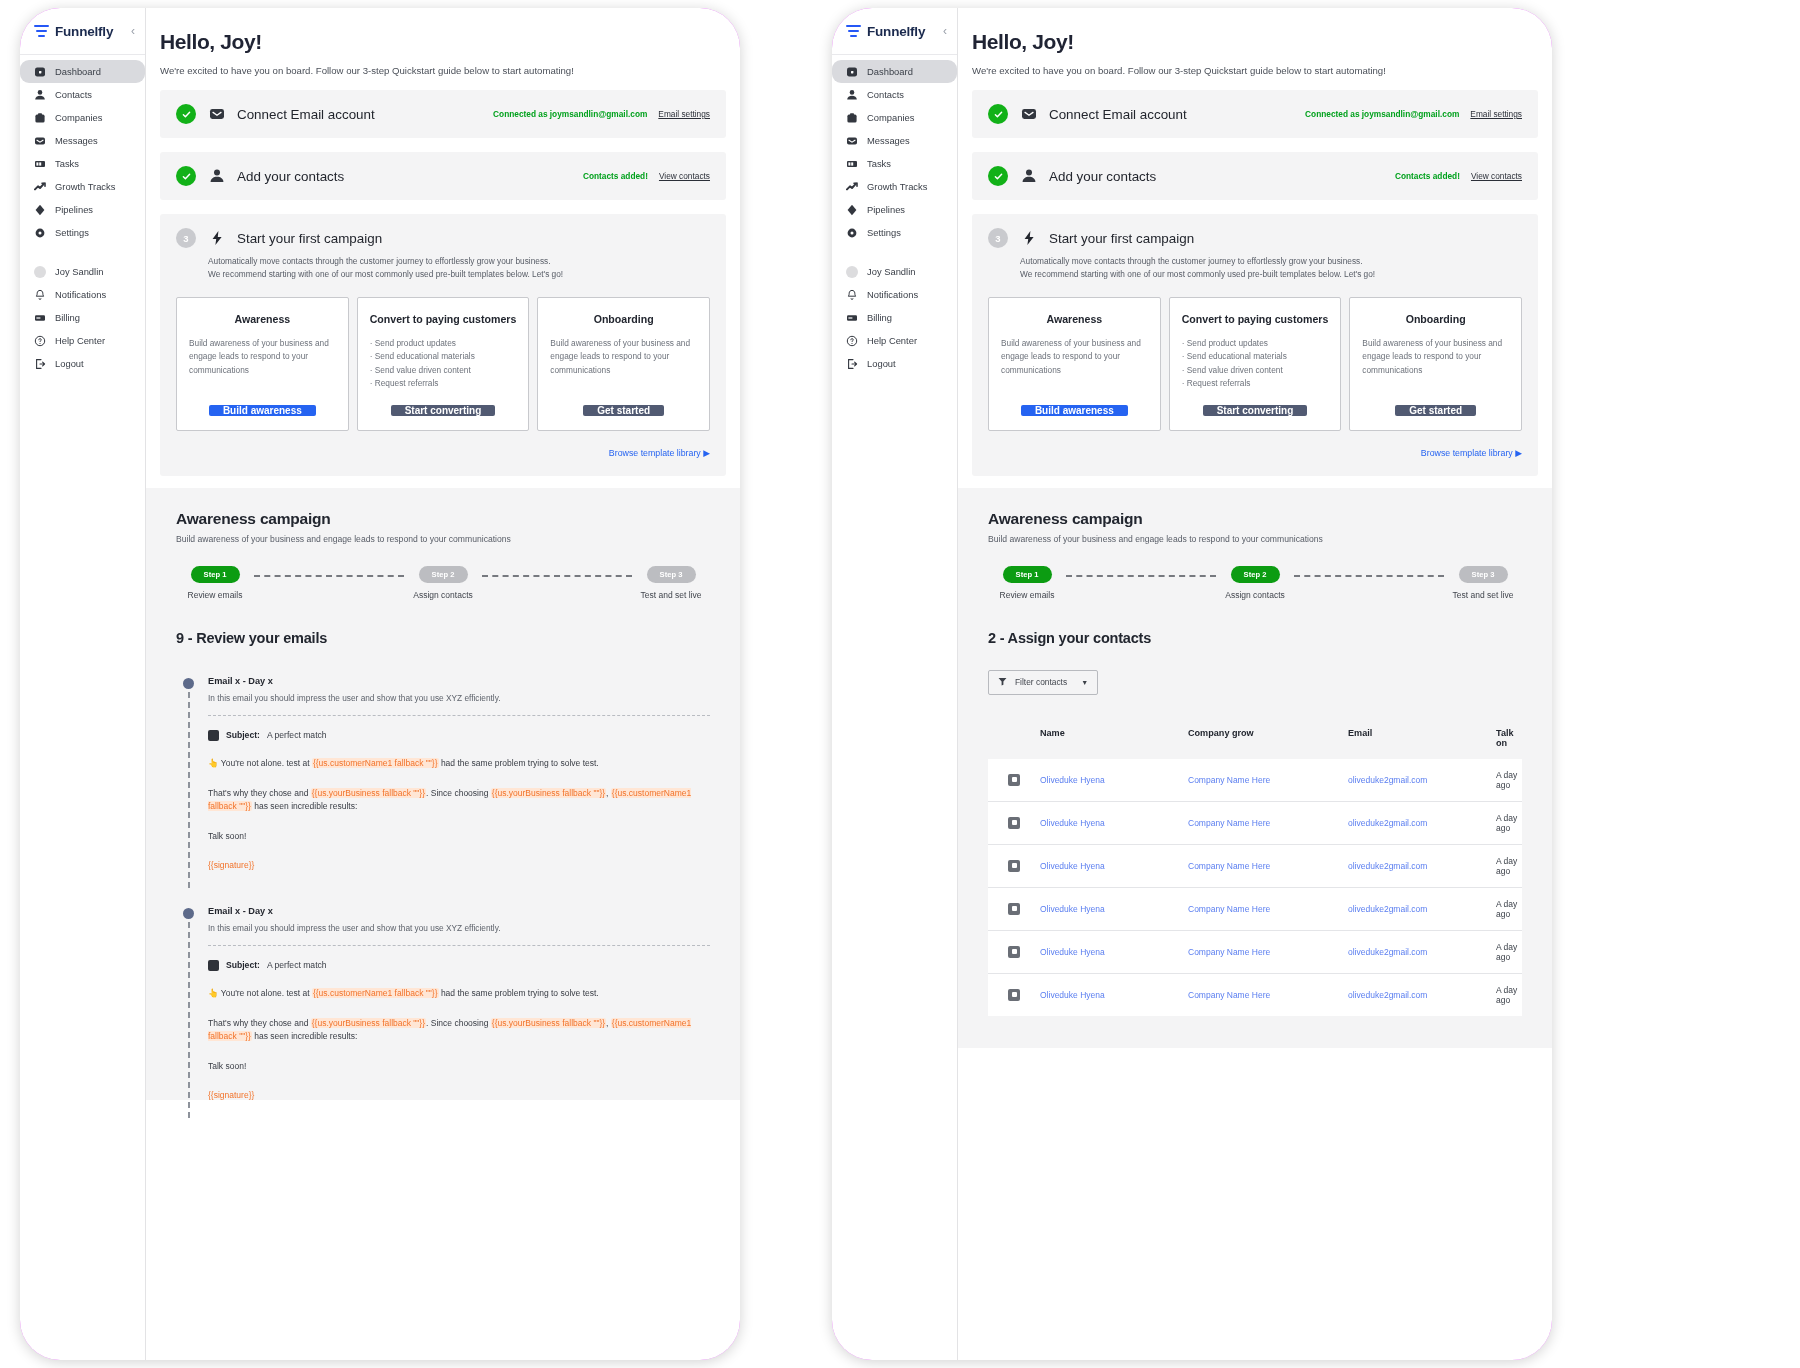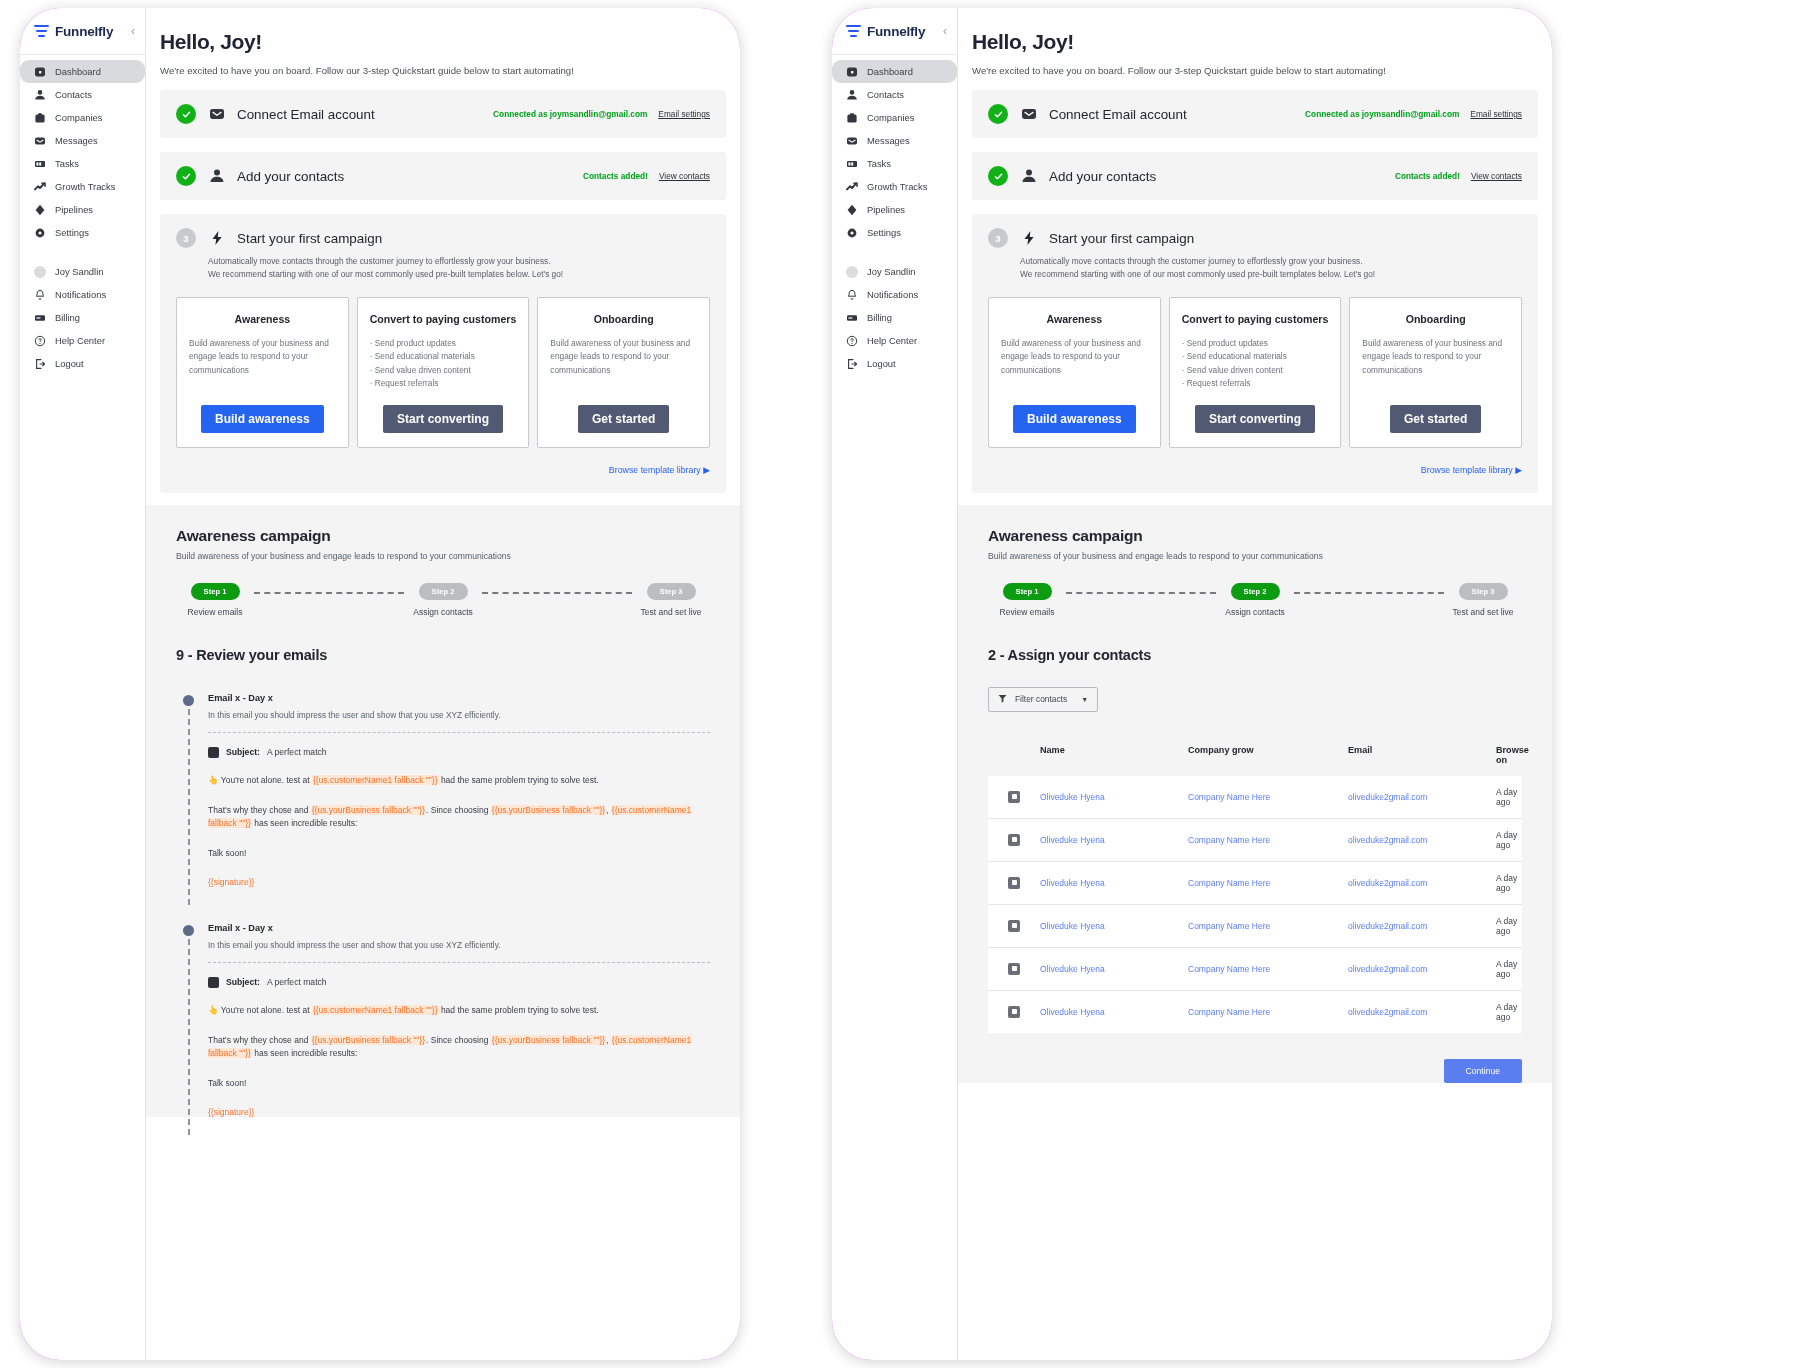--- a/index.html
+++ b/index.html
@@ -54,22 +54,22 @@
   .campaign-card { background:#f4f4f5; border-radius:3px; margin:14px 14px 0 14px; padding:14px 16px 18px 16px; }
   .camp-head { display:flex; align-items:center; gap:12px; }
   .camp-desc { font-size:8.3px; color:#575c66; line-height:1.55; margin:7px 0 0 32px; }
 
   .tpl-row { display:flex; gap:8px; margin-top:16px; }
   .tpl { flex:1; background:#fff; border:1px solid #c8c9cd; border-radius:2px; padding:14px 12px 14px 12px;
          display:flex; flex-direction:column; }
   .tpl-title { font-size:10.6px; font-weight:700; color:#22262f; text-align:center; line-height:1.35; }
   .tpl-body { font-size:8.3px; color:#6d727b; line-height:1.62; margin-top:11px; }
   .tpl-body li { list-style:none; }
-  .tpl-btn { margin:auto auto 0 auto; border:none; color:#fff; font-size:12px; font-weight:700;
-             padding:7px 14px; border-radius:2px; cursor:pointer; font-family:inherit; }
+  .tpl-btn { margin:auto auto 0 auto; border:none; color:#fff; font-size:10px; font-weight:700;
+             padding:0 14px; border-radius:2px; cursor:pointer; font-family:inherit; }
   .tpl-btn.blue { background:#2563f1; }
   .tpl-btn.grey { background:#515a72; }
   .tpl-spacer{ height:14px; }
   .browse { text-align:right; font-size:8.8px; color:#2563f1; margin-top:17px; cursor:pointer; }
 
   
   .sect { background:#f4f4f5; margin:12px 0 0 0; padding:22px 30px 0 30px; min-height:100px; }
   .sect h2 { font-size:15.5px; color:#22262f; font-weight:700; letter-spacing:-.2px; }
   .sect .lede { font-size:8.6px; color:#575c66; margin-top:6px; }
 
@@ -681,21 +681,21 @@
             <span>Filter contacts</span>
             <span class="caret">▼</span>
           </div>
 
           <div class="tbl">
             <div class="thead">
               <div class="c-chk"></div>
               <div class="c-name th">Name</div>
               <div class="c-comp th">Company grow</div>
               <div class="c-mail th">Email</div>
-              <div class="c-add th">Browse on</div>
+              <div class="c-add th">Talk on</div>
             </div>
 
             <div class="tr">
               <div class="c-chk">
                   <span class="cbox">
                     <i></i>
                   </span>
                 </div>
               <div class="c-name cell-link">Oliveduke Hyena</div>
               <div class="c-comp cell-link">Company Name Here</div>
@@ -752,21 +752,18 @@
                     <i></i>
                   </span>
                 </div>
               <div class="c-name cell-link">Oliveduke Hyena</div>
               <div class="c-comp cell-link">Company Name Here</div>
               <div class="c-mail cell-link">oliveduke2gmail.com</div>
               <div class="c-add cell-txt">A day ago</div>
             </div>
           </div>
 
-          <div class="continue-wrap">
-            <button class="btn-continue">Continue</button>
-          </div>
         </div>
       </div>
     </div>
   </div>
 
 </div>
 
 </body></html>

